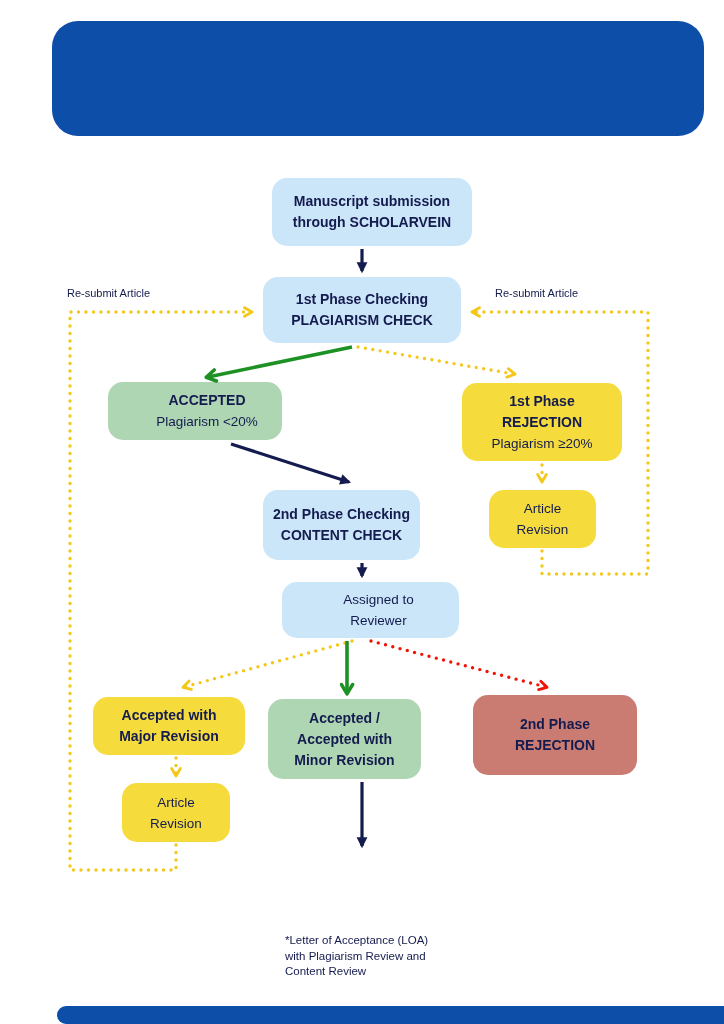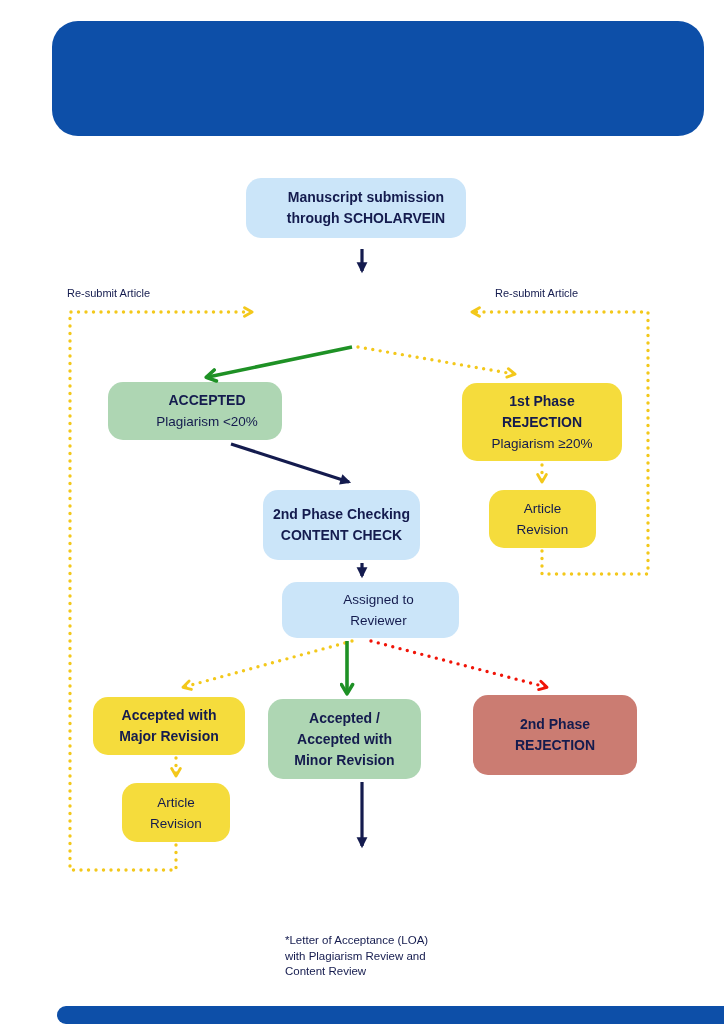--- a/index.html
+++ b/index.html
@@ -20,21 +20,21 @@
     align-items:center;justify-content:center;text-align:center;color:var(--navy,#141b4e);z-index:3;}
   .blue{background:var(--light_blue,#cbe5f9);}
   .green{background:var(--green_box,#aed6b3);}
   .yellow{background:var(--yellow_box,#f5dc3c);}
   .red{background:var(--red_box,#cb7c72);}
   .b{font-weight:700;font-size:14px;line-height:21px;}
   .r{font-weight:400;font-size:13.5px;line-height:21px;}
   .big{font-weight:700;font-size:20px;line-height:30px;}
 
   
-  #n-submission{left:246px;top:178px;width:200px;height:60px;padding-left:20px;}
+  #n-submission{left:272px;top:178px;width:200px;height:68px;}
   #n-phase1{left:263px;top:277px;width:198px;height:66px;}
   #n-accepted{left:108px;top:382px;width:150px;height:58px;padding-left:24px;}
   #n-rejection1{left:462px;top:383px;width:160px;height:78px;}
   #n-artrev-right{left:489px;top:490px;width:107px;height:58px;}
   #n-phase2{left:263px;top:490px;width:157px;height:70px;}
   #n-assigned{left:282px;top:582px;width:161px;height:56px;padding-left:16px;}
   #n-major{left:93px;top:697px;width:152px;height:58px;}
   #n-minor{left:268px;top:699px;width:153px;height:80px;}
   #n-rejection2{left:473px;top:695px;width:164px;height:80px;}
   #n-artrev-left{left:122px;top:783px;width:108px;height:59px;}
@@ -68,20 +68,24 @@
 
 <div id="canvas">
 
   <div id="header-shadow"></div>
 
   <div class="node blue" id="n-submission">
     <div class="b">Manuscript submission</div>
     <div class="b">through SCHOLARVEIN</div>
   </div>
 
+  <div class="node blue" id="n-phase1">
+    <div class="b">1st Phase Checking</div>
+    <div class="b">PLAGIARISM CHECK</div>
+  </div>
 
   <div class="node green" id="n-accepted">
     <div class="b">ACCEPTED</div>
     <div class="r">Plagiarism &lt;20%</div>
   </div>
 
   <div class="node yellow" id="n-rejection1">
     <div class="b">1st Phase</div>
     <div class="b">REJECTION</div>
     <div class="r">Plagiarism ≥20%</div>

